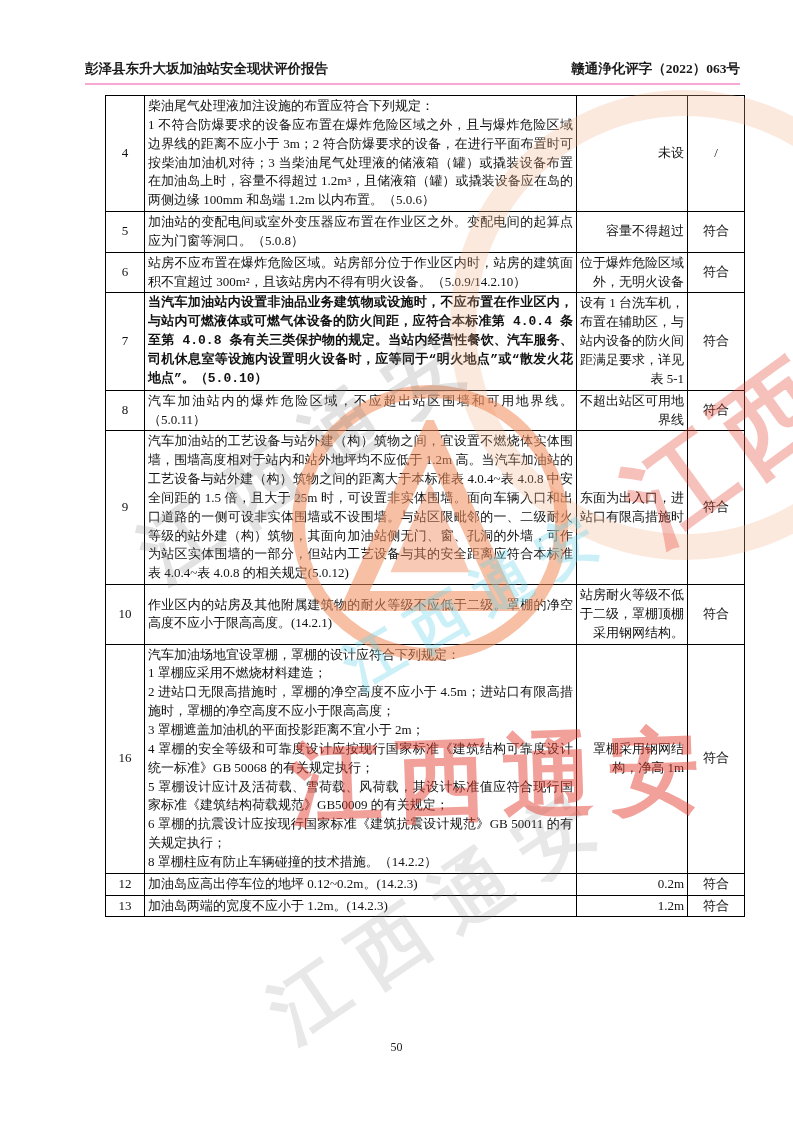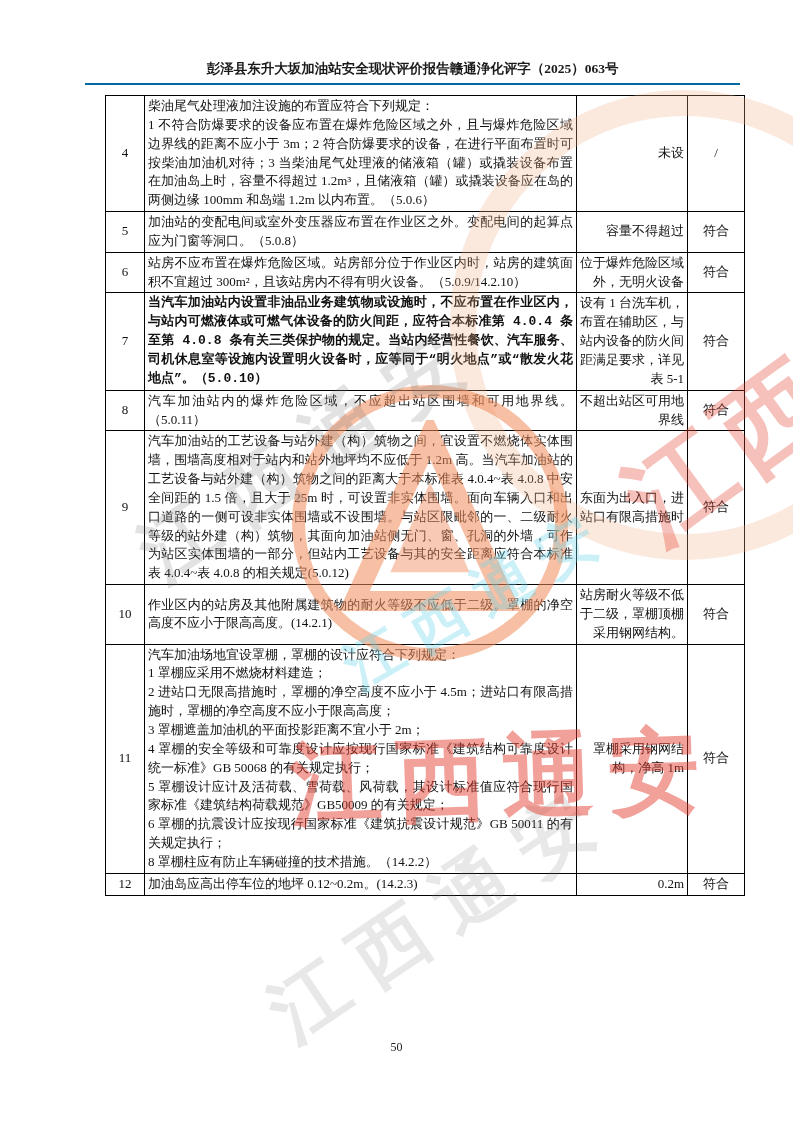--- a/index.html
+++ b/index.html
@@ -4,22 +4,22 @@
 <style>
   html,body{margin:0;padding:0;}
   body{
     width:793px;height:1122px;position:relative;background:#ffffff;
     font-family:"Liberation Serif","DejaVu Serif",serif;color:#1a1a1a;overflow:hidden;
   }
   .page{position:absolute;inset:0;}
   
   .doc-header{
     position:absolute;top:60px;left:85px;width:655px;
-    display:flex;justify-content:center;align-items:flex-end;
-    font-size:13.5px;font-weight:bold;padding-bottom:5px;border-bottom:2px solid #0369a1;
+    display:flex;justify-content:space-between;align-items:flex-end;
+    font-size:13.5px;font-weight:bold;padding-bottom:5px;border-bottom:2px solid #f9a8d4;
   }
   
   table.compliance{
     position:absolute;top:95px;left:105px;width:626px;
     border-collapse:collapse;table-layout:fixed;
   }
   table.compliance td{
     border:1.5px solid #000;font-size:13px;line-height:1.45;
     padding:1px 3px;vertical-align:middle;color:#111;
   }
@@ -70,21 +70,21 @@
     transform:rotate(-30deg);transform-origin:left top;
   }
 </style>
 </head>
 <body>
 
 <div class="page">
 
   <div class="doc-header">
     <span>彭泽县东升大坂加油站安全现状评价报告</span>
-    <span>赣通浄化评字（2025）063号</span>
+    <span>赣通浄化评字（2022）063号</span>
   </div>
 
   <table class="compliance">
     <tbody>
         <tr>
           <td class="num">4</td>
           <td class="content">柴油尾气处理液加注设施的布置应符合下列规定：
 1 不符合防爆要求的设备应布置在爆炸危险区域之外，且与爆炸危险区域边界线的距离不应小于 3m；2 符合防爆要求的设备，在进行平面布置时可按柴油加油机对待；3 当柴油尾气处理液的储液箱（罐）或撬装设备布置在加油岛上时，容量不得超过 1.2m³，且储液箱（罐）或撬装设备应在岛的两侧边缘 100mm 和岛端 1.2m 以内布置。（5.0.6）</td>
           <td class="result">未设</td>
           <td class="conf">/</td>
@@ -119,36 +119,42 @@
           <td class="result">东面为出入口，进站口有限高措施时</td>
           <td class="conf">符合</td>
         </tr>
         <tr>
           <td class="num">10</td>
           <td class="content">作业区内的站房及其他附属建筑物的耐火等级不应低于二级。罩棚的净空高度不应小于限高高度。(14.2.1)</td>
           <td class="result">站房耐火等级不低于二级，罩棚顶棚采用钢网结构。</td>
           <td class="conf">符合</td>
         </tr>
         <tr>
-          <td class="num">11</td>
+          <td class="num">16</td>
           <td class="content">汽车加油场地宜设罩棚，罩棚的设计应符合下列规定：
 1 罩棚应采用不燃烧材料建造；
 2 进站口无限高措施时，罩棚的净空高度不应小于 4.5m；进站口有限高措施时，罩棚的净空高度不应小于限高高度；
 3 罩棚遮盖加油机的平面投影距离不宜小于 2m；
 4 罩棚的安全等级和可靠度设计应按现行国家标准《建筑结构可靠度设计统一标准》GB 50068 的有关规定执行；
 5 罩棚设计应计及活荷载、雪荷载、风荷载，其设计标准值应符合现行国家标准《建筑结构荷载规范》GB50009 的有关规定；
 6 罩棚的抗震设计应按现行国家标准《建筑抗震设计规范》GB 50011 的有关规定执行；
 8 罩棚柱应有防止车辆碰撞的技术措施。（14.2.2）</td>
           <td class="result">罩棚采用钢网结构，净高 1m</td>
           <td class="conf">符合</td>
         </tr>
         <tr>
           <td class="num">12</td>
           <td class="content">加油岛应高出停车位的地坪 0.12~0.2m。(14.2.3)</td>
           <td class="result">0.2m</td>
+          <td class="conf">符合</td>
+        </tr>
+        <tr>
+          <td class="num">13</td>
+          <td class="content">加油岛两端的宽度不应小于 1.2m。(14.2.3)</td>
+          <td class="result">1.2m</td>
           <td class="conf">符合</td>
         </tr>
       </tbody>
   </table>
 
   <div class="wm">
     <div class="seal-ring-faint"></div>
     <div class="seal-ring"></div>
     <svg class="seal-logo" viewBox="0 0 100 110">
       <path d="M50 8 L92 100 L8 100 Z" fill="none" stroke="rgba(240,138,90,0.55)" stroke-width="11"></path>

